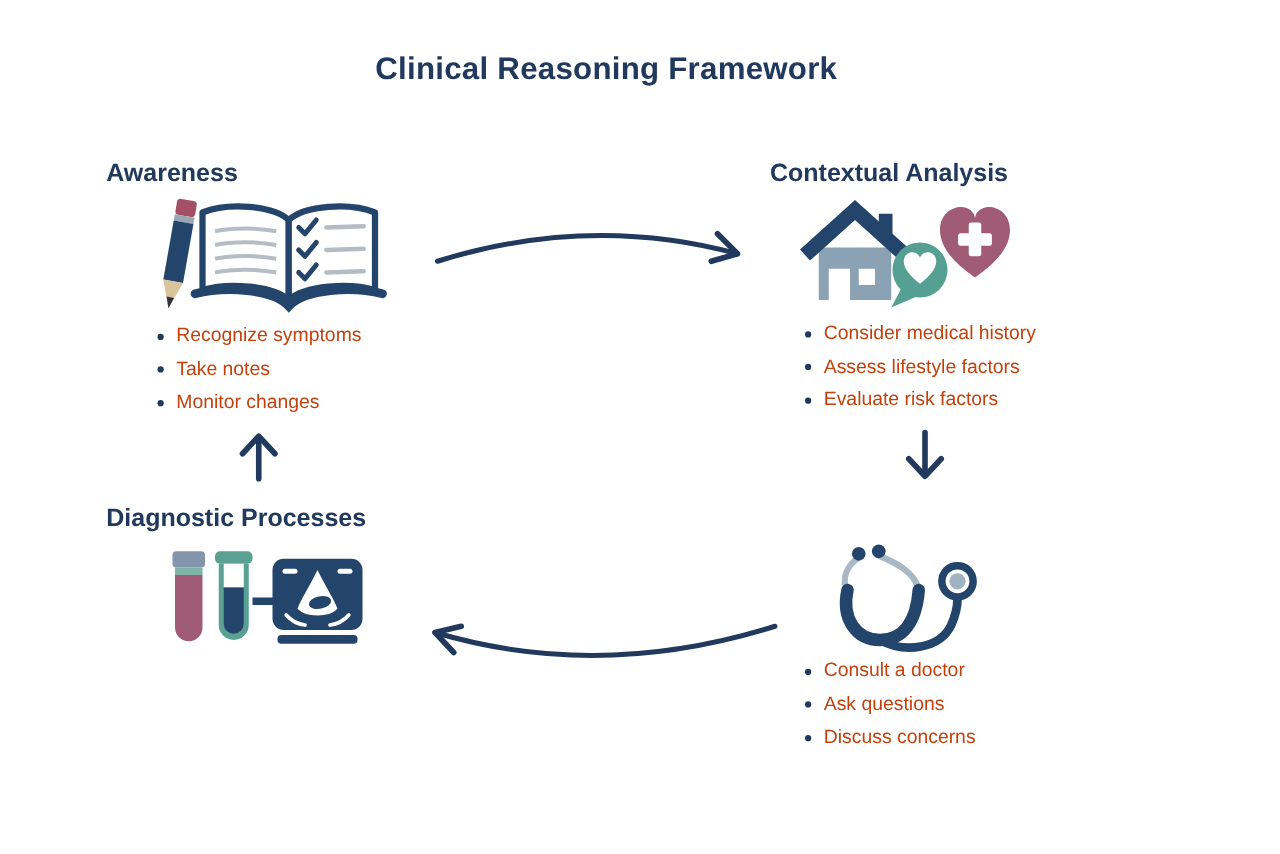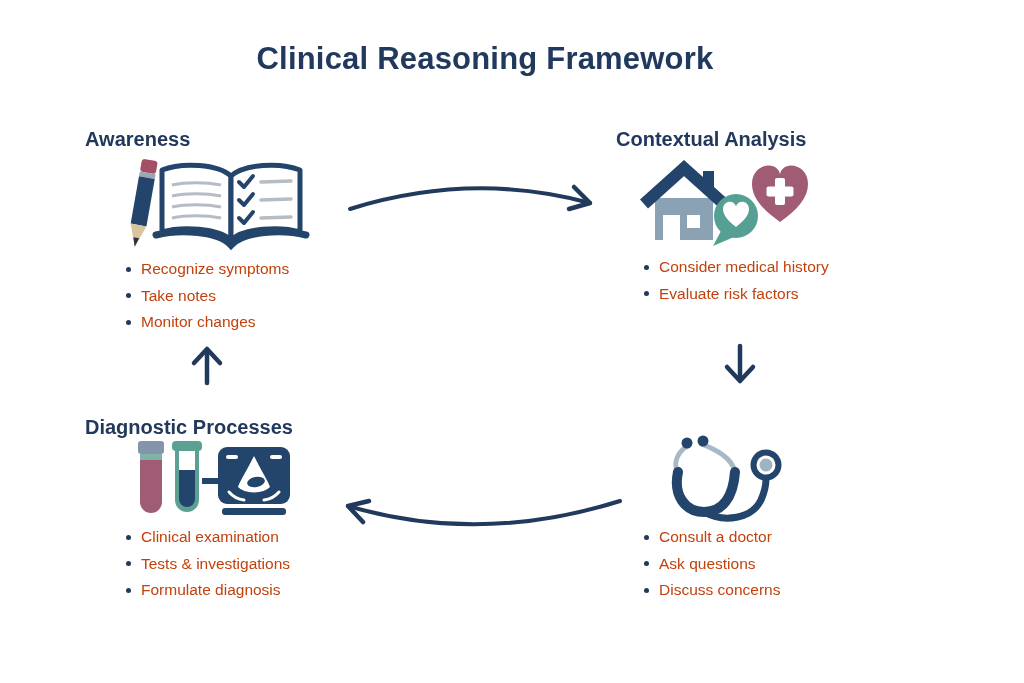--- a/index.html
+++ b/index.html
@@ -2,29 +2,29 @@
 <html><head>
 <meta charset="utf-8">
 <style>
   html,body{margin:0;padding:0;background:#ffffff;}
   .canvas{
     position:relative;width:1024px;height:683px;background:#ffffff;overflow:hidden;
     font-family:"Liberation Sans", sans-serif;color:#21395c;
   }
   .title{
     position:absolute;left:0;top:41px;width:970px;text-align:center;
-    font-size:31px;font-weight:bold;color:#21395c;letter-spacing:.2px;
+    font-size:25px;font-weight:bold;color:#21395c;letter-spacing:.2px;
   }
   .quad-heading{
     position:absolute;width:260px;
     font-size:20px;font-weight:bold;color:#21395c;
   }
   .h-awareness{left:85px;top:128px;}
   .h-contextual{left:616px;top:128px;}
-  .h-diagnostic{left:85px;top:404px;margin-top:12px;}
+  .h-diagnostic{left:85px;top:404px;}
   .h-guidance{left:607px;top:404px;}
   .icon{position:absolute;}
   .i-awareness{left:126px;top:156px;}
   .i-contextual{left:640px;top:158px;}
   .i-diagnostic{left:118px;top:437px;}
   .i-guidance{left:662px;top:432px;}
   .bullets{
     position:absolute;list-style:none;margin:0;padding:0;
     font-size:15.5px;color:#c2410c;
   }
@@ -96,20 +96,21 @@
     <rect x="23" y="57" width="17" height="25" fill="#ffffff"></rect>
     <rect x="47" y="57" width="13" height="13" fill="#ffffff"></rect>
 
     <circle cx="96" cy="58" r="22" fill="#55a093"></circle>
     <polygon points="81,73 73,88 94,79" fill="#55a093"></polygon>
     <path d="M96,69 C87.5,62.5 83,56.5 83,51 C83,46.4 86.5,43.7 89.8,43.7 C92.7,43.7 95.2,45.6 96,48.2 C96.8,45.6 99.3,43.7 102.2,43.7 C105.5,43.7 109,46.4 109,51 C109,56.5 104.5,62.5 96,69 Z" fill="#ffffff"></path>
   </svg>
 
   <ul class="bullets b-contextual">
     <li>Consider medical history</li>
+    <li>Assess lifestyle factors</li>
     <li>Evaluate risk factors</li>
   </ul>
 
 
   <svg class="icon i-guidance" width="126" height="92" viewBox="0 0 126 92" aria-hidden="true">
 
     <path d="M25,14 C15,21 11,31 16,42" fill="none" stroke="#a8b8c4" stroke-width="5" stroke-linecap="round"></path>
     <path d="M40,12 C52,17 70,25 73,40" fill="none" stroke="#a8b8c4" stroke-width="5" stroke-linecap="round"></path>
 
     <circle cx="25" cy="11" r="5.5" fill="#24456b"></circle>
@@ -148,25 +149,20 @@
     <rect x="100" y="10" width="72" height="57" rx="9" fill="#24456b"></rect>
     <rect x="108" y="18" width="12" height="4" rx="2" fill="#ffffff"></rect>
     <rect x="152" y="18" width="12" height="4" rx="2" fill="#ffffff"></rect>
     <path d="M136,19 C129,33 122,44 120,50 A18,10 0 0 0 152,50 C150,44 143,33 136,19 Z" fill="#ffffff"></path>
     <ellipse cx="138" cy="45" rx="9" ry="5" fill="#24456b" transform="rotate(-12 138 45)"></ellipse>
     <path d="M111,55 Q117,62 126,63" fill="none" stroke="#ffffff" stroke-width="3" stroke-linecap="round"></path>
     <path d="M161,55 Q155,62 146,63" fill="none" stroke="#ffffff" stroke-width="3" stroke-linecap="round"></path>
     <rect x="104" y="71" width="64" height="7" rx="3" fill="#24456b"></rect>
   </svg>
 
-  <ul class="bullets b-diagnostic">
-    <li>Clinical examination</li>
-    <li>Tests &amp; investigations</li>
-    <li>Formulate diagnosis</li>
-  </ul>
 
   <svg class="arrows" width="1024" height="683" viewBox="0 0 1024 683" aria-hidden="true">
 
     <g>
       <path d="M350,209 Q472,171 590,203" fill="none" stroke="#21395c" stroke-width="4" stroke-linecap="round"></path>
       <polyline points="569,209 590,203 574,187" fill="none" stroke="#21395c" stroke-width="4.5" stroke-linecap="round" stroke-linejoin="round"></polyline>
     </g>
 
     <g>
       <line x1="740" y1="346" x2="740" y2="378" stroke="#21395c" stroke-width="4.5" stroke-linecap="round"></line>

